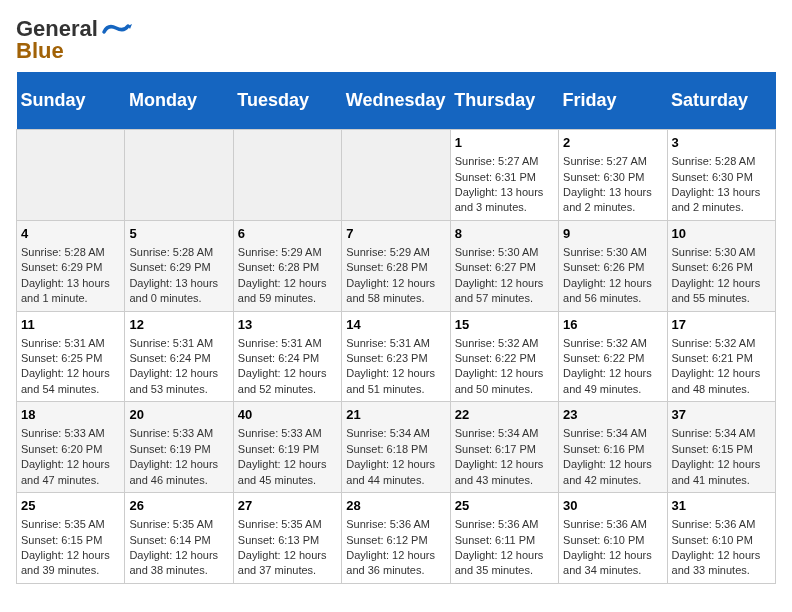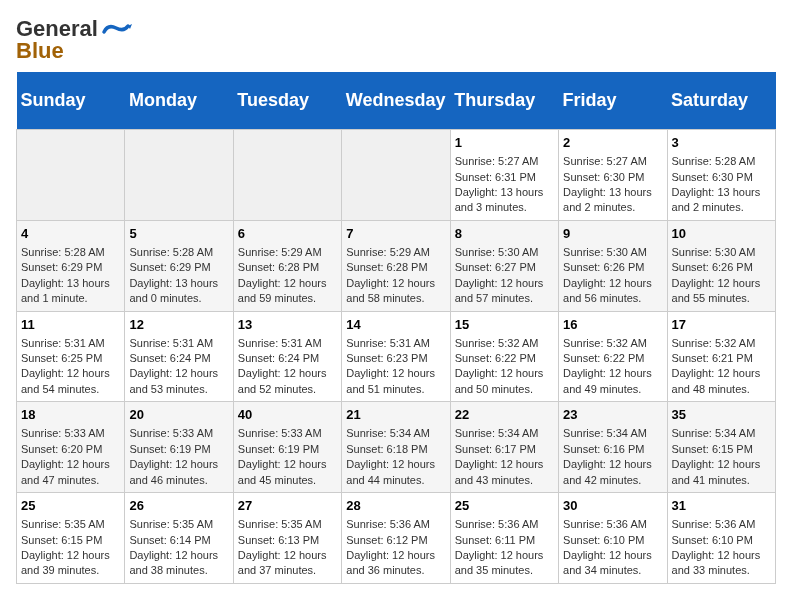--- a/index.html
+++ b/index.html
@@ -282,21 +282,21 @@
 and 43 minutes.</div>
         </td>
         <td>
           <span class="day-num">23</span>
           <div class="day-info" style="white-space: pre-line;">Sunrise: 5:34 AM
 Sunset: 6:16 PM
 Daylight: 12 hours
 and 42 minutes.</div>
         </td>
         <td>
-          <span class="day-num">35</span>
+          <span class="day-num">37</span>
           <div class="day-info" style="white-space: pre-line;">Sunrise: 5:34 AM
 Sunset: 6:15 PM
 Daylight: 12 hours
 and 41 minutes.</div>
         </td>
       </tr>
       <tr>
         <td>
           <span class="day-num">25</span>
           <div class="day-info" style="white-space: pre-line;">Sunrise: 5:35 AM

